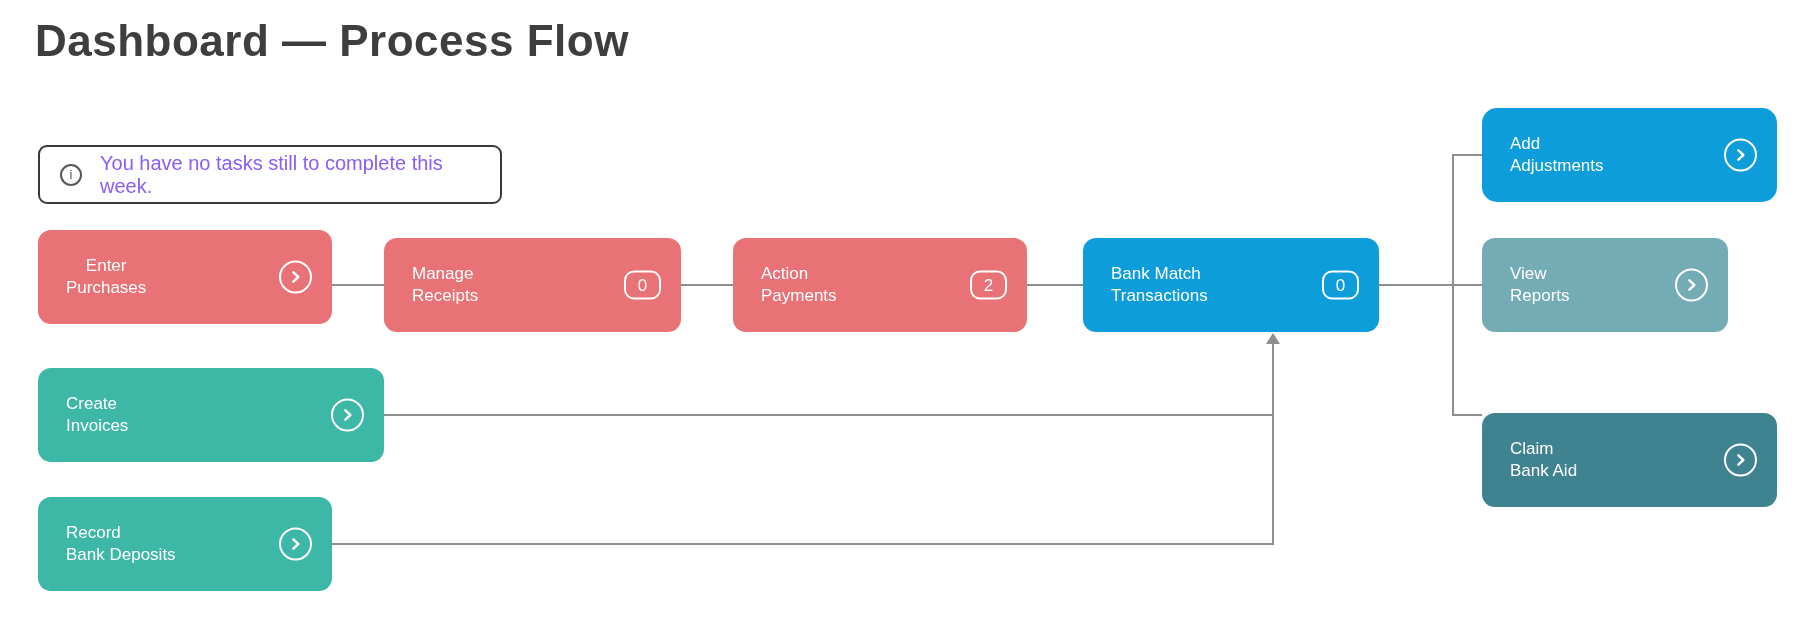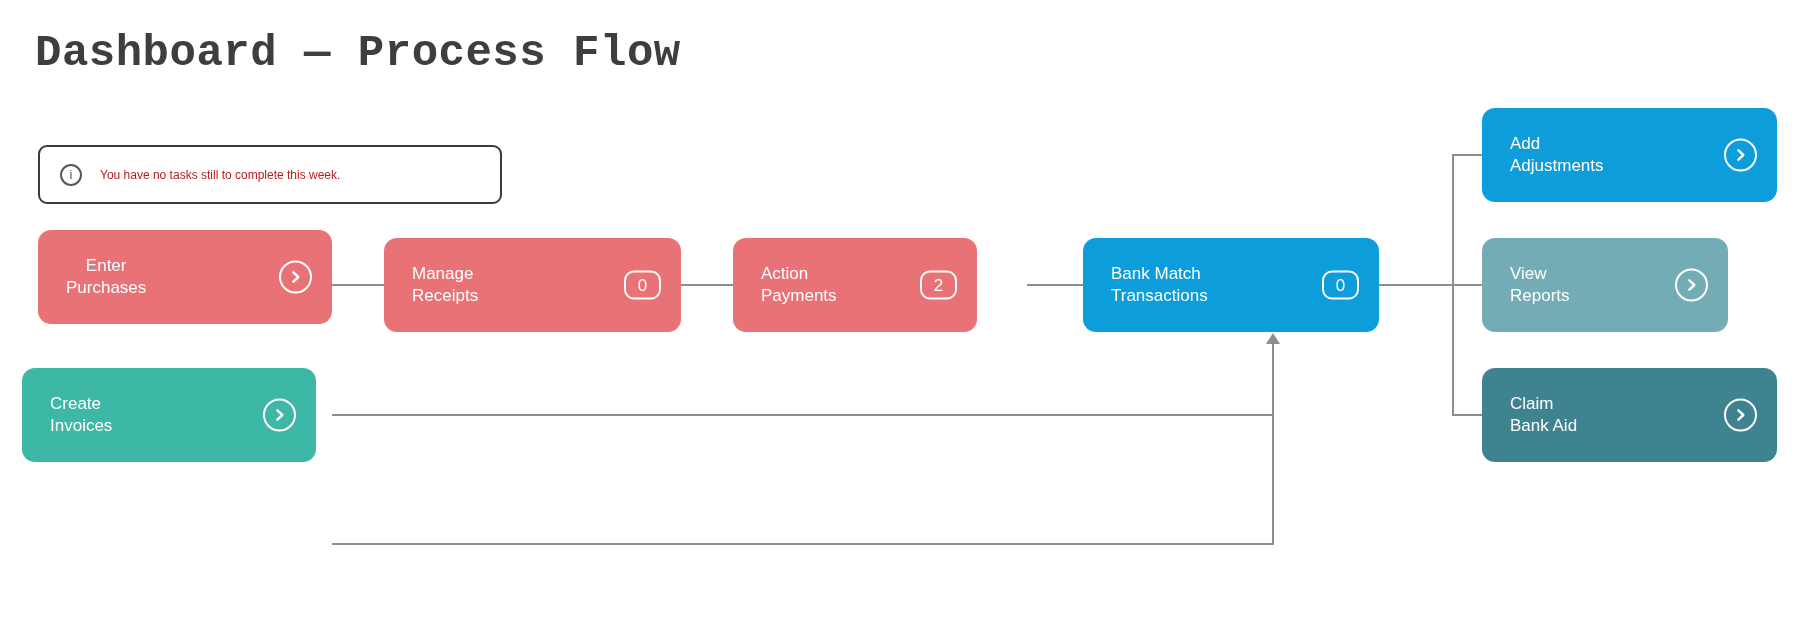--- a/index.html
+++ b/index.html
@@ -1,34 +1,34 @@
 <!DOCTYPE html>
 <html><head>
 <meta charset="utf-8">
 <style>
   html,body{margin:0;padding:0;background:#ffffff;}
   body{font-family:"Liberation Sans","DejaVu Sans",sans-serif;}
   .stage{position:relative;width:1809px;height:630px;background:#ffffff;overflow:hidden;}
 
   .page-title{
-    position:absolute;left:35px;top:28px;margin:0;
-    font-size:44px;font-weight:700;color:#3e3e3d;letter-spacing:0.5px;font-family:Liberation Mono, monospace;
+    position:absolute;left:35px;top:16px;margin:0;
+    font-size:44px;font-weight:700;color:#3e3e3d;letter-spacing:0.5px;
   }
 
   .notice{
     position:absolute;left:38px;top:145px;width:464px;height:59px;
     box-sizing:border-box;border:2px solid #3a3a3a;border-radius:9px;
     display:flex;align-items:center;gap:18px;padding:0 20px;background:#fff;
   }
   .info-icon{
     flex:0 0 auto;width:22px;height:22px;border:2px solid #575756;border-radius:50%;
     box-sizing:border-box;display:flex;align-items:center;justify-content:center;
     font-size:13px;color:#575756;font-weight:400;
   }
-  .notice-text{font-size:12px;color:#b91c1c;}
+  .notice-text{font-size:20px;color:#8b5cf6;}
 
   
   .line{position:absolute;background:#8e8e8e;}
   .hline{height:2px;}
   .vline{width:2px;}
   .c-h1{left:332px;top:284px;width:52px;}
   .c-h2{left:681px;top:284px;width:52px;}
   .c-h3{left:1027px;top:284px;width:56px;}
   .c-h4{left:1379px;top:284px;width:103px;}
   .c-v1{left:1452px;top:154px;height:262px;}
@@ -60,26 +60,26 @@
   .chevron svg{display:block;}
   .badge{
     position:absolute;right:20px;top:50%;transform:translateY(-50%);
     min-width:37px;height:29px;box-sizing:border-box;padding:0 6px;
     border:2px solid #ffffff;border-radius:10px;
     display:flex;align-items:center;justify-content:center;
     font-size:17px;color:#fff;
   }
   .n-enter{left:38px;top:230px;width:294px;text-align:center;}
   .n-manage{left:384px;top:238px;width:297px;padding-left:12px;}
-  .n-action{left:733px;top:238px;width:244px;}
+  .n-action{left:733px;top:238px;width:294px;}
   .n-bankmatch{left:1083px;top:238px;width:296px;}
   .n-adjust{left:1482px;top:108px;width:295px;}
   .n-reports{left:1482px;top:238px;width:246px;}
   .n-giftaid{left:1482px;top:368px;width:295px;}
-  .n-invoices{left:22px;top:368px;width:294px;}
+  .n-invoices{left:38px;top:368px;width:346px;}
   .n-deposits{left:38px;top:497px;width:294px;}
 </style>
 </head>
 <body>
 
 <div class="stage">
 
   <h1 class="page-title">Dashboard — Process Flow</h1>
 
   <div class="notice">
@@ -128,21 +128,21 @@
   </div>
 
   <div class="node n-bankmatch" style="background-color: rgb(12, 157, 218); padding-left: 23px;">
     <div class="node-label">
       <div>Bank Match</div>
       <div>Transactions</div>
     </div>
     <span class="badge">0</span>
   </div>
 
-  <div class="node n-adjust" style="background-color: rgb(12, 157, 218);">
+  <div class="node n-adjust" style="background-color: rgb(12, 157, 218); border-radius: 15px;">
     <div class="node-label">
       <div>Add</div>
       <div>Adjustments</div>
     </div>
     <span class="chevron">
       <svg width="17" height="17" viewBox="0 0 24 24">
           <path d="M9 5.5l7 6.5-7 6.5" fill="none" stroke="#ffffff" stroke-width="3.4" stroke-linecap="round" stroke-linejoin="round"></path>
         </svg>
     </span>
   </div>
@@ -152,21 +152,21 @@
       <div>View</div>
       <div>Reports</div>
     </div>
     <span class="chevron">
       <svg width="17" height="17" viewBox="0 0 24 24">
           <path d="M9 5.5l7 6.5-7 6.5" fill="none" stroke="#ffffff" stroke-width="3.4" stroke-linecap="round" stroke-linejoin="round"></path>
         </svg>
     </span>
   </div>
 
-  <div class="node n-giftaid" style="background-color: rgb(63, 130, 144);">
+  <div class="node n-giftaid" style="background-color: rgb(63, 130, 144); margin-top: 45px;">
     <div class="node-label">
       <div>Claim</div>
       <div>Bank Aid</div>
     </div>
     <span class="chevron">
       <svg width="17" height="17" viewBox="0 0 24 24">
           <path d="M9 5.5l7 6.5-7 6.5" fill="none" stroke="#ffffff" stroke-width="3.4" stroke-linecap="round" stroke-linejoin="round"></path>
         </svg>
     </span>
   </div>
@@ -176,14 +176,25 @@
       <div>Create</div>
       <div>Invoices</div>
     </div>
     <span class="chevron">
       <svg width="17" height="17" viewBox="0 0 24 24">
           <path d="M9 5.5l7 6.5-7 6.5" fill="none" stroke="#ffffff" stroke-width="3.4" stroke-linecap="round" stroke-linejoin="round"></path>
         </svg>
     </span>
   </div>
 
+  <div class="node n-deposits" style="background-color: rgb(61, 183, 166);">
+    <div class="node-label">
+      <div>Record</div>
+      <div>Bank Deposits</div>
+    </div>
+    <span class="chevron">
+      <svg width="17" height="17" viewBox="0 0 24 24">
+          <path d="M9 5.5l7 6.5-7 6.5" fill="none" stroke="#ffffff" stroke-width="3.4" stroke-linecap="round" stroke-linejoin="round"></path>
+        </svg>
+    </span>
+  </div>
 
 </div>
 
 </body></html>

